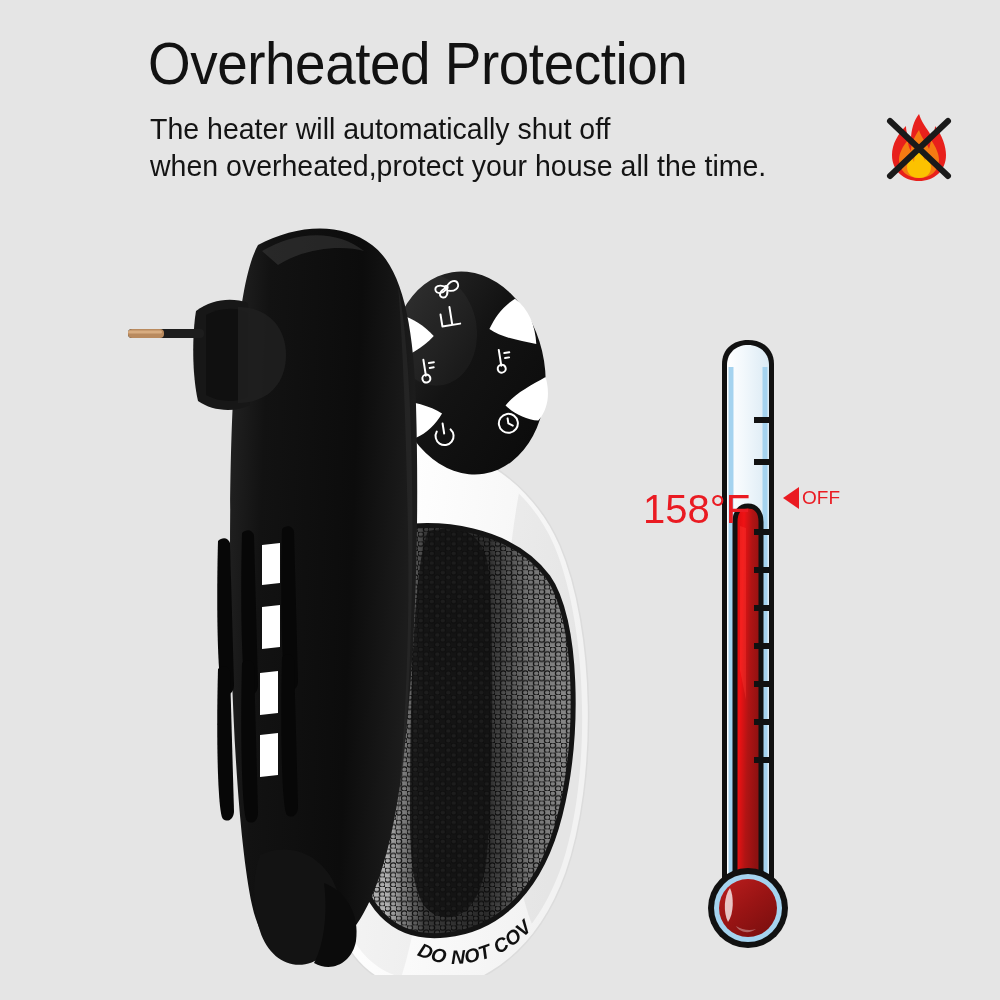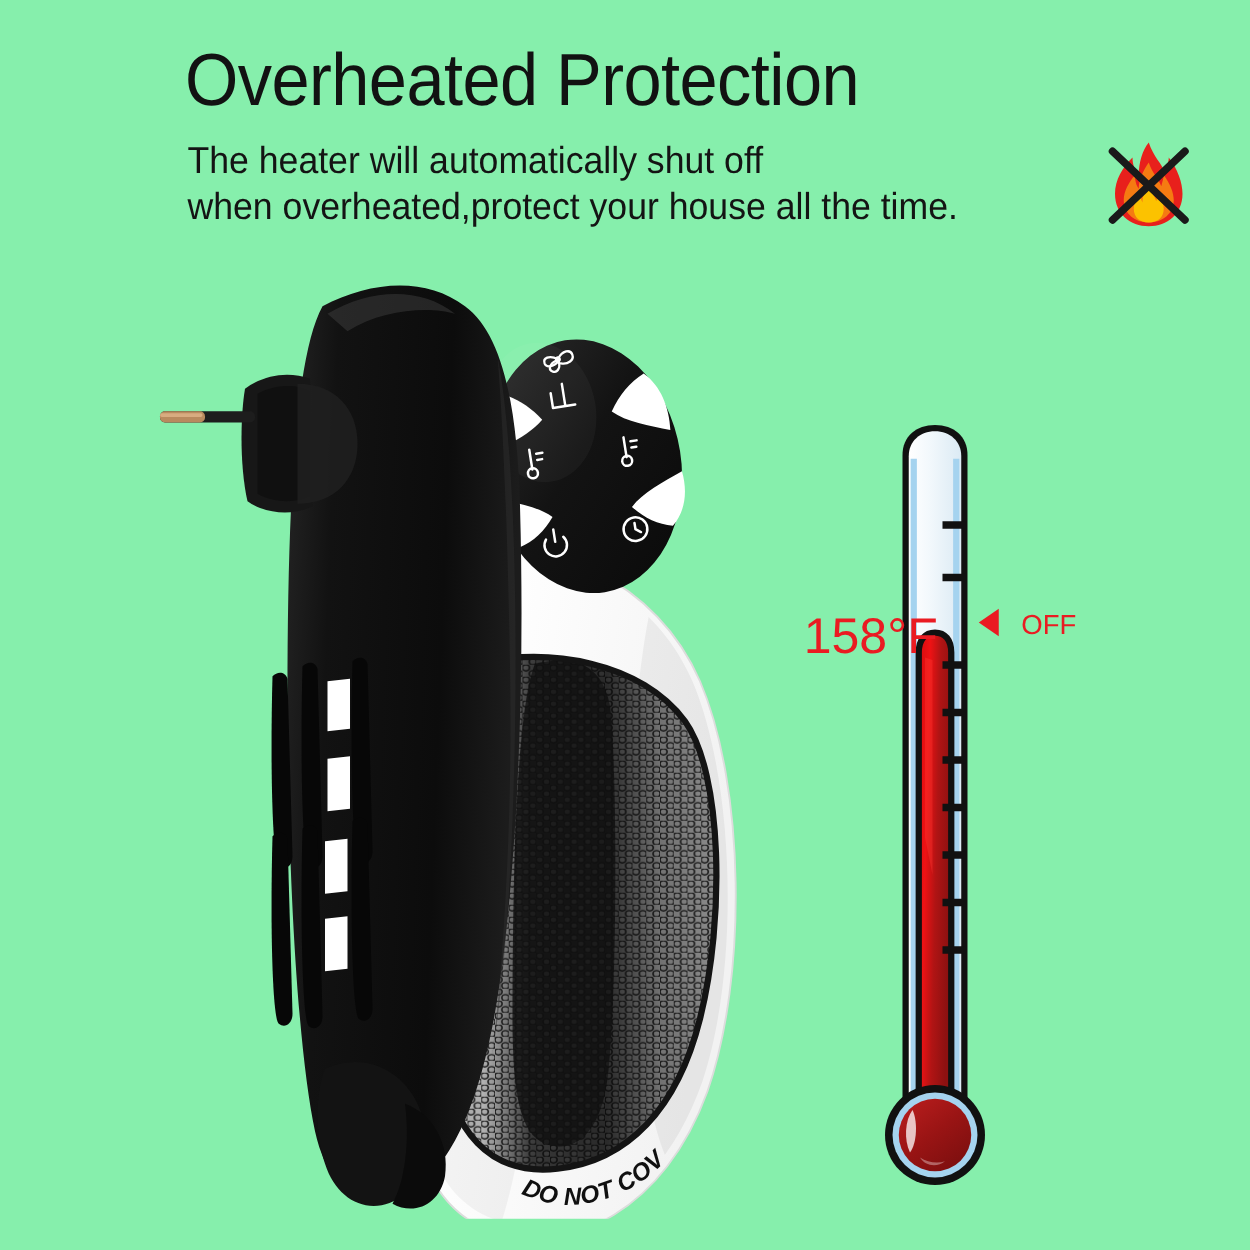--- a/index.html
+++ b/index.html
@@ -2,21 +2,21 @@
 <html><head>
 <meta charset="utf-8">
 <style>
   * { box-sizing: border-box; margin: 0; padding: 0; }
   html, body {
     width: 1000px; height: 1000px;
     background: #ffffff;
     font-family: "Liberation Sans", sans-serif;
     overflow: hidden;
   }
-  #stage { position: relative; width: 1000px; height: 1000px; background: #86efac; }
+  #stage { position: relative; width: 1000px; height: 1000px; background: #e5e5e5; }
 
   
   .title {
     position: absolute; left: 148px; top: 32px;
     font-size: 59px; line-height: 64px;
     font-weight: 400; color: #121212;
     letter-spacing: -0.5px;
     transform: scaleX(0.93); transform-origin: left top;
     white-space: nowrap;
   }
@@ -37,22 +37,22 @@
 
   
   .thermo { position: absolute; left: 630px; top: 340px; width: 340px; height: 620px; }
   .temp-label {
     position: absolute; left: 643px; top: 487px;
     font-size: 40px; color: #ea1b22; font-weight: 400;
     letter-spacing: 0px; white-space: nowrap;
   }
   .off-label {
     position: absolute; left: 783px; top: 487px;
-    font-size: 22px; color: #ea1b22; font-weight: 400;
-    white-space: nowrap; display: flex; align-items: flex-start; gap: 18px;
+    font-size: 19px; color: #ea1b22; font-weight: 400;
+    white-space: nowrap; display: flex; align-items: flex-start; gap: 3px;
   }
   .off-arrow {
     width: 0; height: 0;
     border-top: 11px solid transparent;
     border-bottom: 11px solid transparent;
     border-right: 16px solid #ea1b22;
     display: inline-block;
   }
 </style>
 </head>

